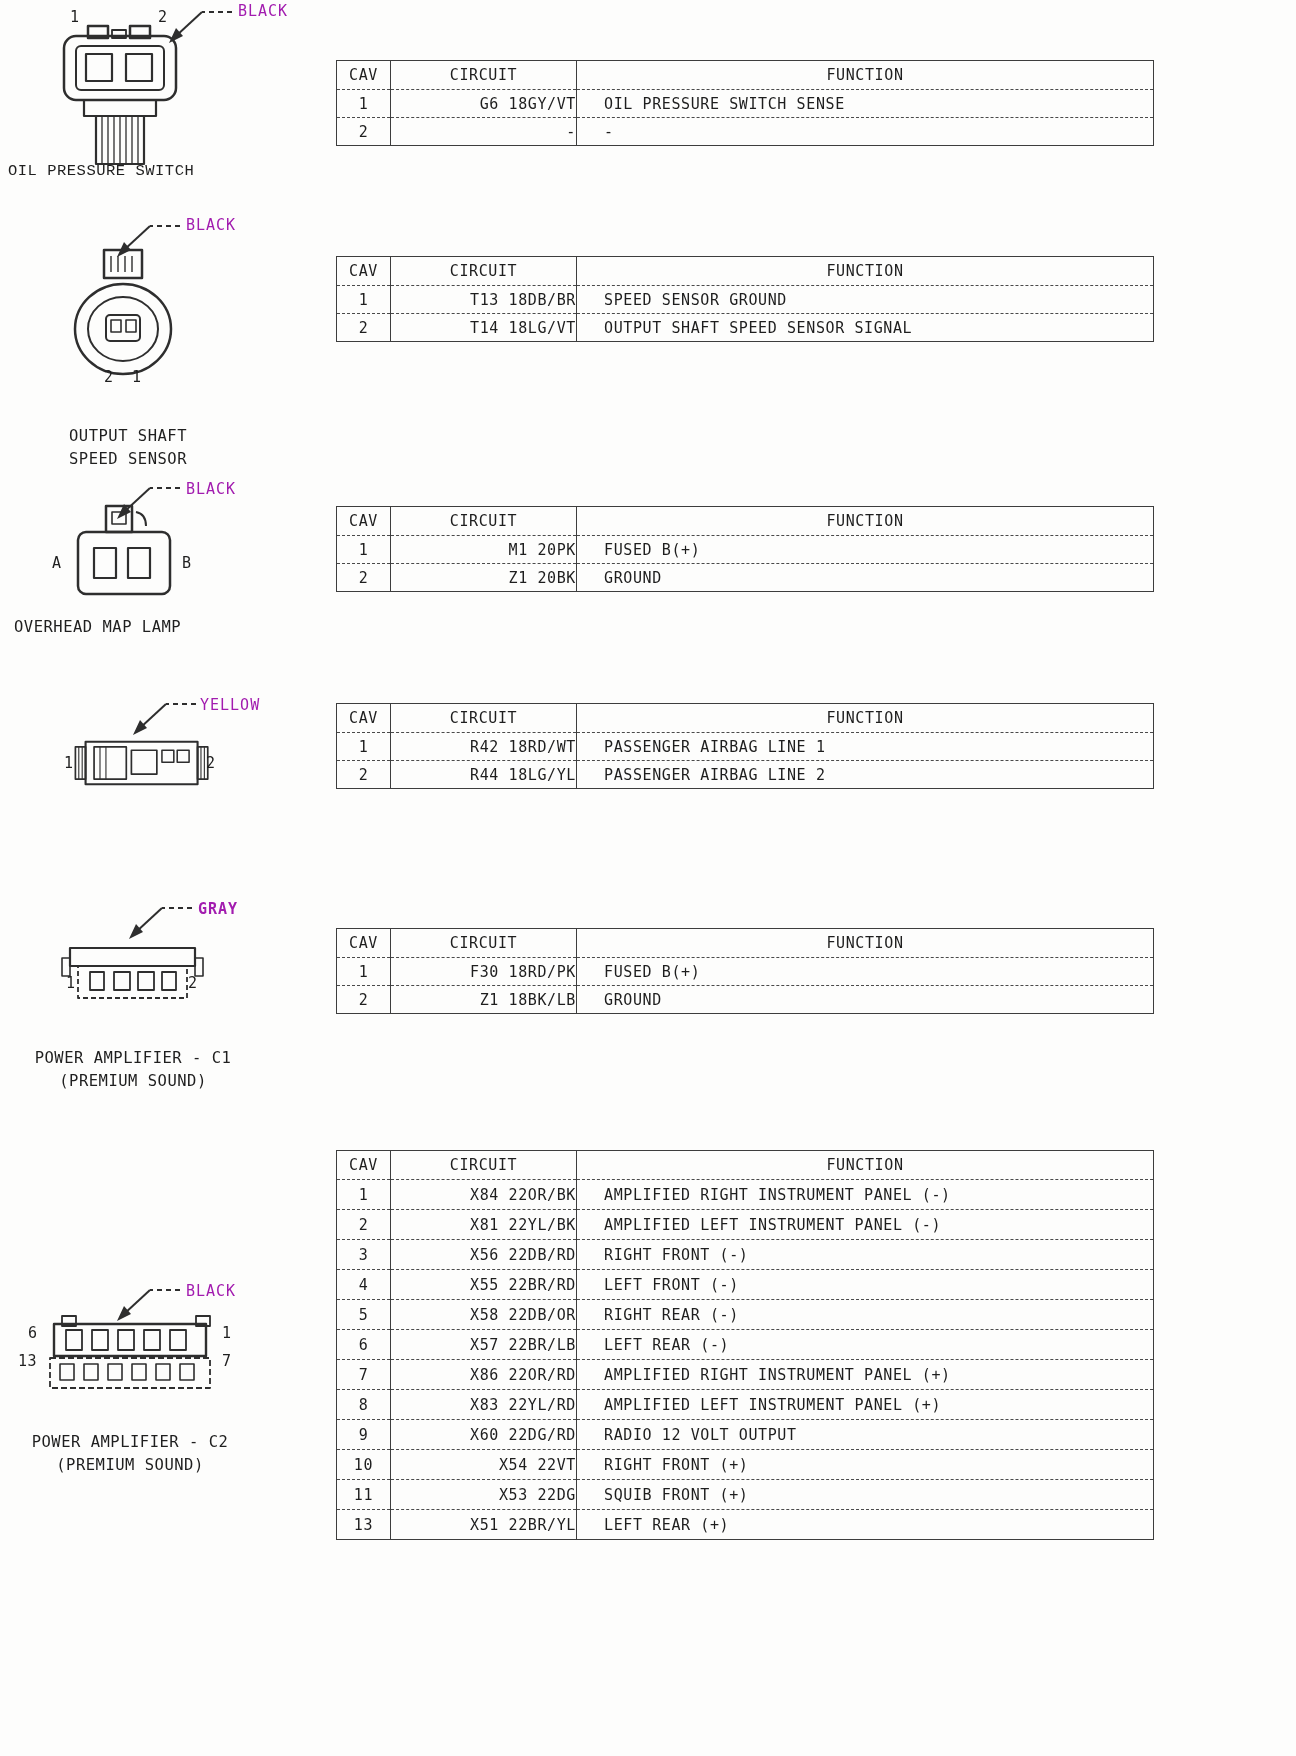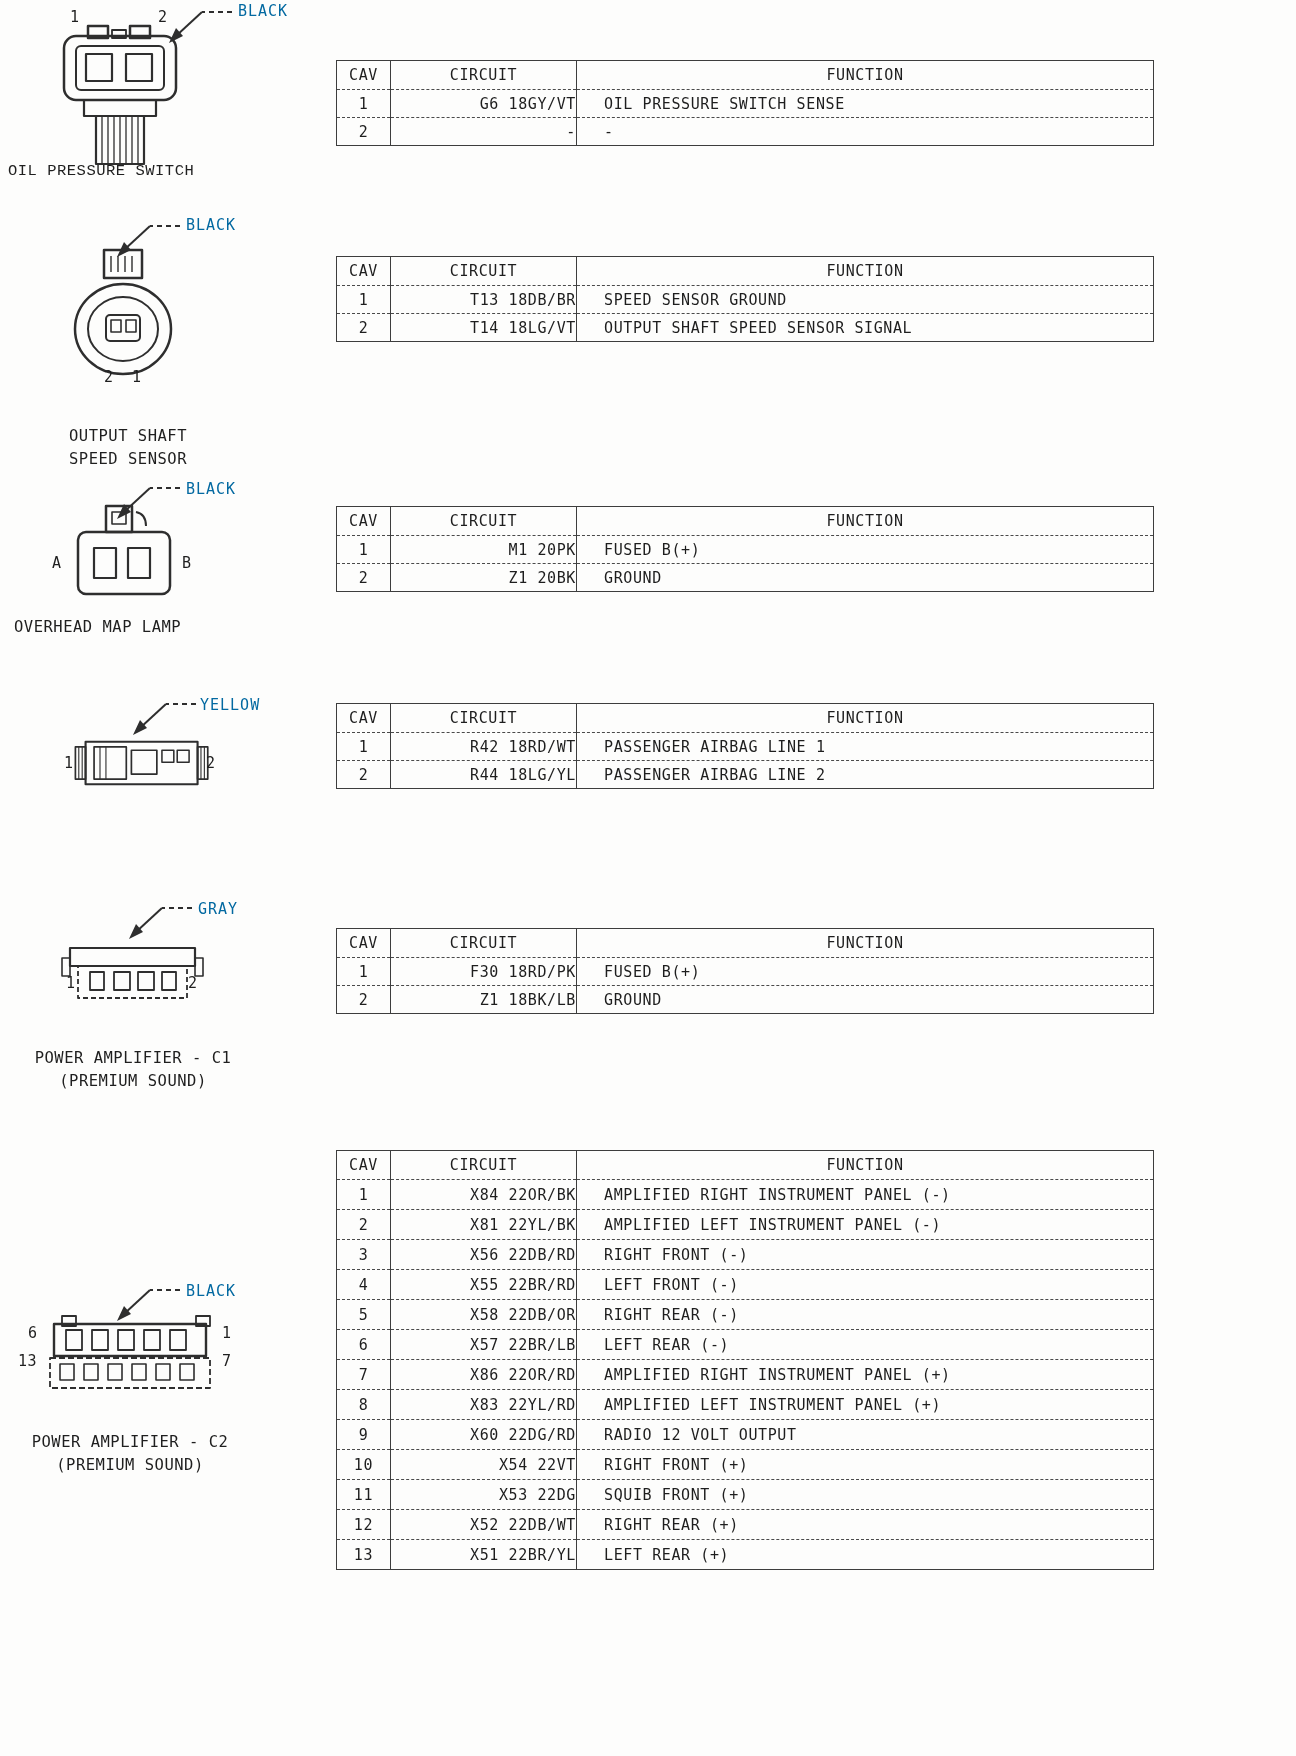--- a/index.html
+++ b/index.html
@@ -6,21 +6,21 @@
   #page{
     position:relative;
     width:1296px;height:1756px;
     background:#fdfdfc;
     font-family:"DejaVu Sans Mono","Liberation Mono",monospace;
     color:#222222;
     overflow:hidden;
   }
   .fig{position:absolute;}
   .pin{position:absolute;font-size:15px;letter-spacing:.5px;color:#1f1f1f;}
-  .colorlabel{position:absolute;font-size:15px;letter-spacing:1px;color:#0369a1;white-space:nowrap;}
+  .colorlabel{position:absolute;font-size:15px;letter-spacing:1px;color:#a21caf;white-space:nowrap;}
   .caption{position:absolute;font-size:15.5px;letter-spacing:.5px;color:#1f1f1f;line-height:23px;white-space:nowrap;}
   .caption.center{text-align:center;margin-top:23px;}
   .arrow{position:absolute;}
   .conn{position:absolute;}
 
   .tablewrap{position:absolute;width:818px;}
   table{width:100%;border-collapse:collapse;table-layout:fixed;
         border:1.8px solid #3d3d3d;}
   th,td{
     border-top:1px dashed #4a4a4a;
@@ -269,21 +269,21 @@
   </div>
 
   <div class="fig" style="left:8px;top:896px;width:310px;height:170px;">
     <svg class="arrow" style="left:112px;top:2px;" width="75" height="42">
       <g stroke="#2e2e2e" fill="none" stroke-width="2">
         <path d="M72,10 H42" stroke-dasharray="5,4"></path>
         <path d="M42,10 L16,34"></path>
       </g>
       <polygon points="9,41 23,34 16,26" fill="#2e2e2e"></polygon>
     </svg>
-    <span class="colorlabel" style="left:190px;top:4px;">GRAY</span>
+    <span class="colorlabel" style="left:190px;top:4px;font-weight:bold;">GRAY</span>
     <svg class="conn" style="left:52px;top:40px;" width="145" height="70" viewBox="0 0 145 70">
       <g stroke="#2e2e2e" fill="none" stroke-width="2.2" stroke-linejoin="round">
         <rect x="10" y="12" width="125" height="18"></rect>
         <rect x="2" y="22" width="8" height="18" stroke-width="1.6"></rect>
         <rect x="135" y="22" width="8" height="18" stroke-width="1.6"></rect>
         <rect x="18" y="30" width="109" height="32" stroke-dasharray="5,3" stroke-width="1.8"></rect>
         <rect x="30" y="36" width="14" height="18" stroke-width="1.8"></rect>
         <rect x="54" y="36" width="16" height="18" stroke-width="1.8"></rect>
         <rect x="78" y="36" width="16" height="18" stroke-width="1.8"></rect>
         <rect x="102" y="36" width="14" height="18" stroke-width="1.8"></rect>
@@ -428,25 +428,20 @@
             <td class="col0">10</td>
             <td class="col1">X54 22VT</td>
             <td class="col2">RIGHT FRONT (+)</td>
           </tr>
           <tr>
             <td class="col0">11</td>
             <td class="col1">X53 22DG</td>
             <td class="col2">SQUIB FRONT (+)</td>
           </tr>
           <tr>
-            <td class="col0">12</td>
-            <td class="col1">X52 22DB/WT</td>
-            <td class="col2">RIGHT REAR (+)</td>
-          </tr>
-          <tr>
             <td class="col0">13</td>
             <td class="col1">X51 22BR/YL</td>
             <td class="col2">LEFT REAR (+)</td>
           </tr>
         </tbody>
     </table>
   </div>
 
 </div>
 

